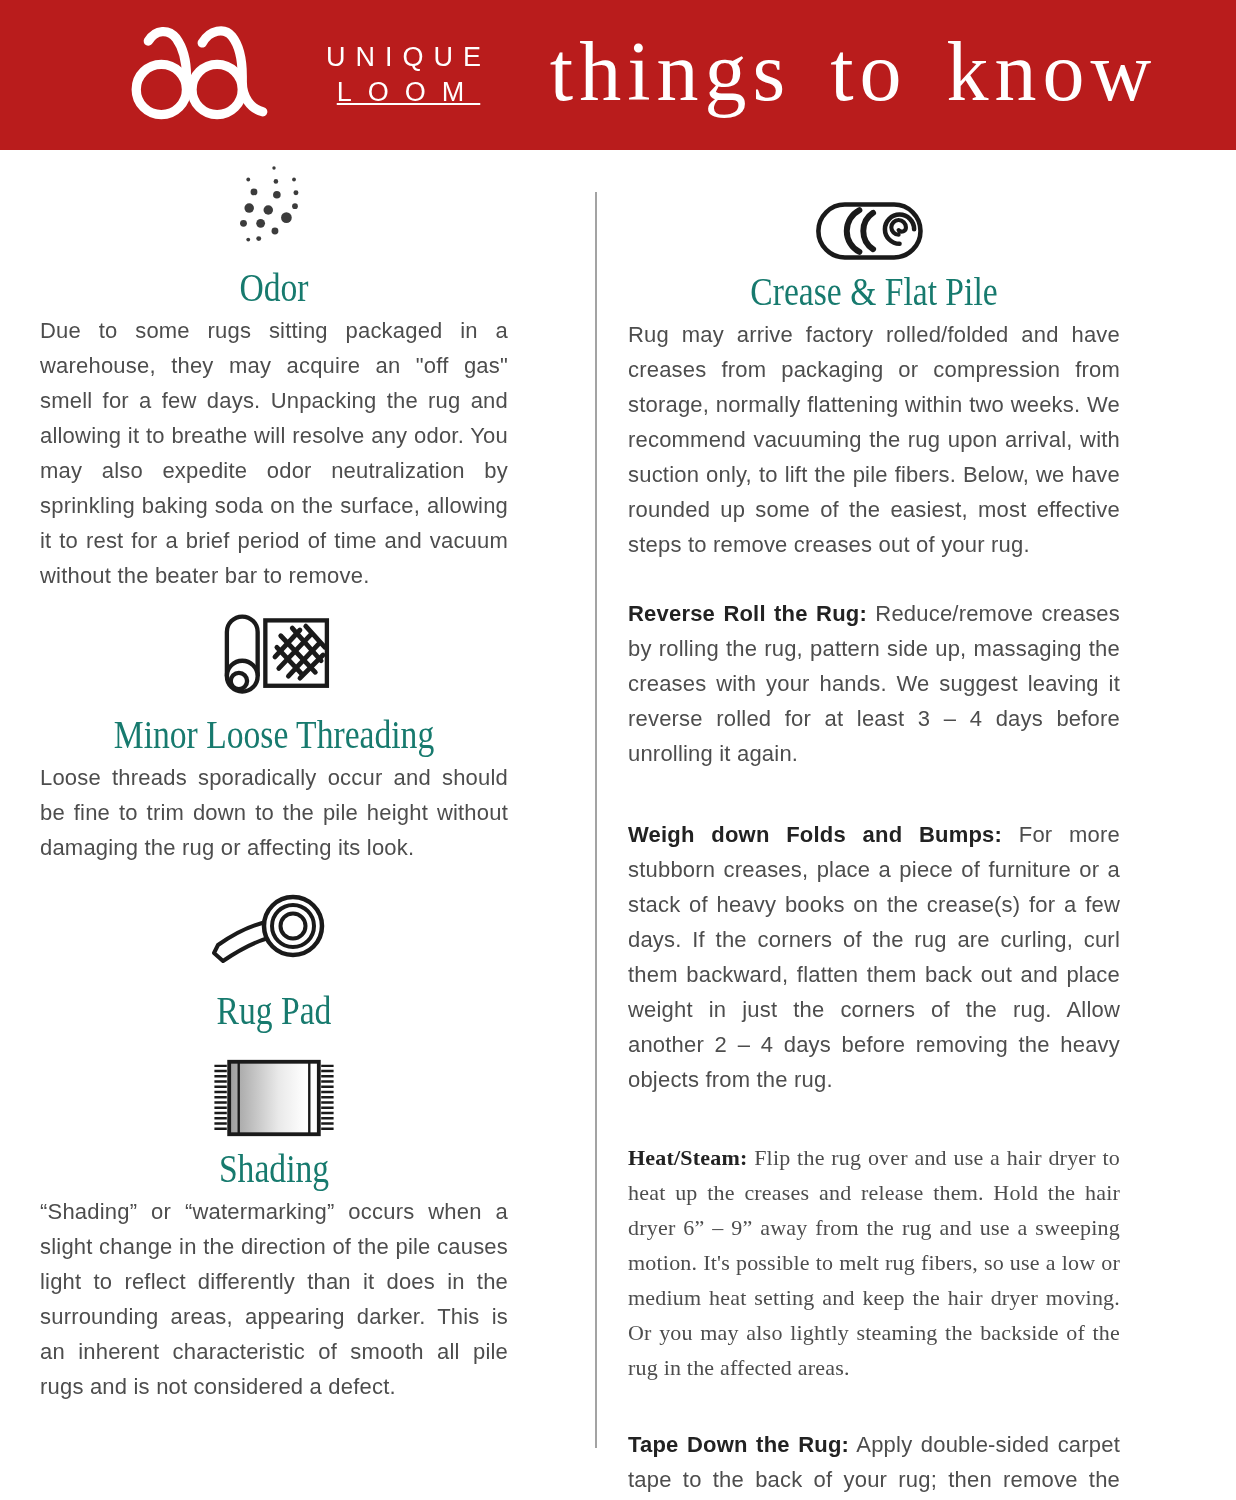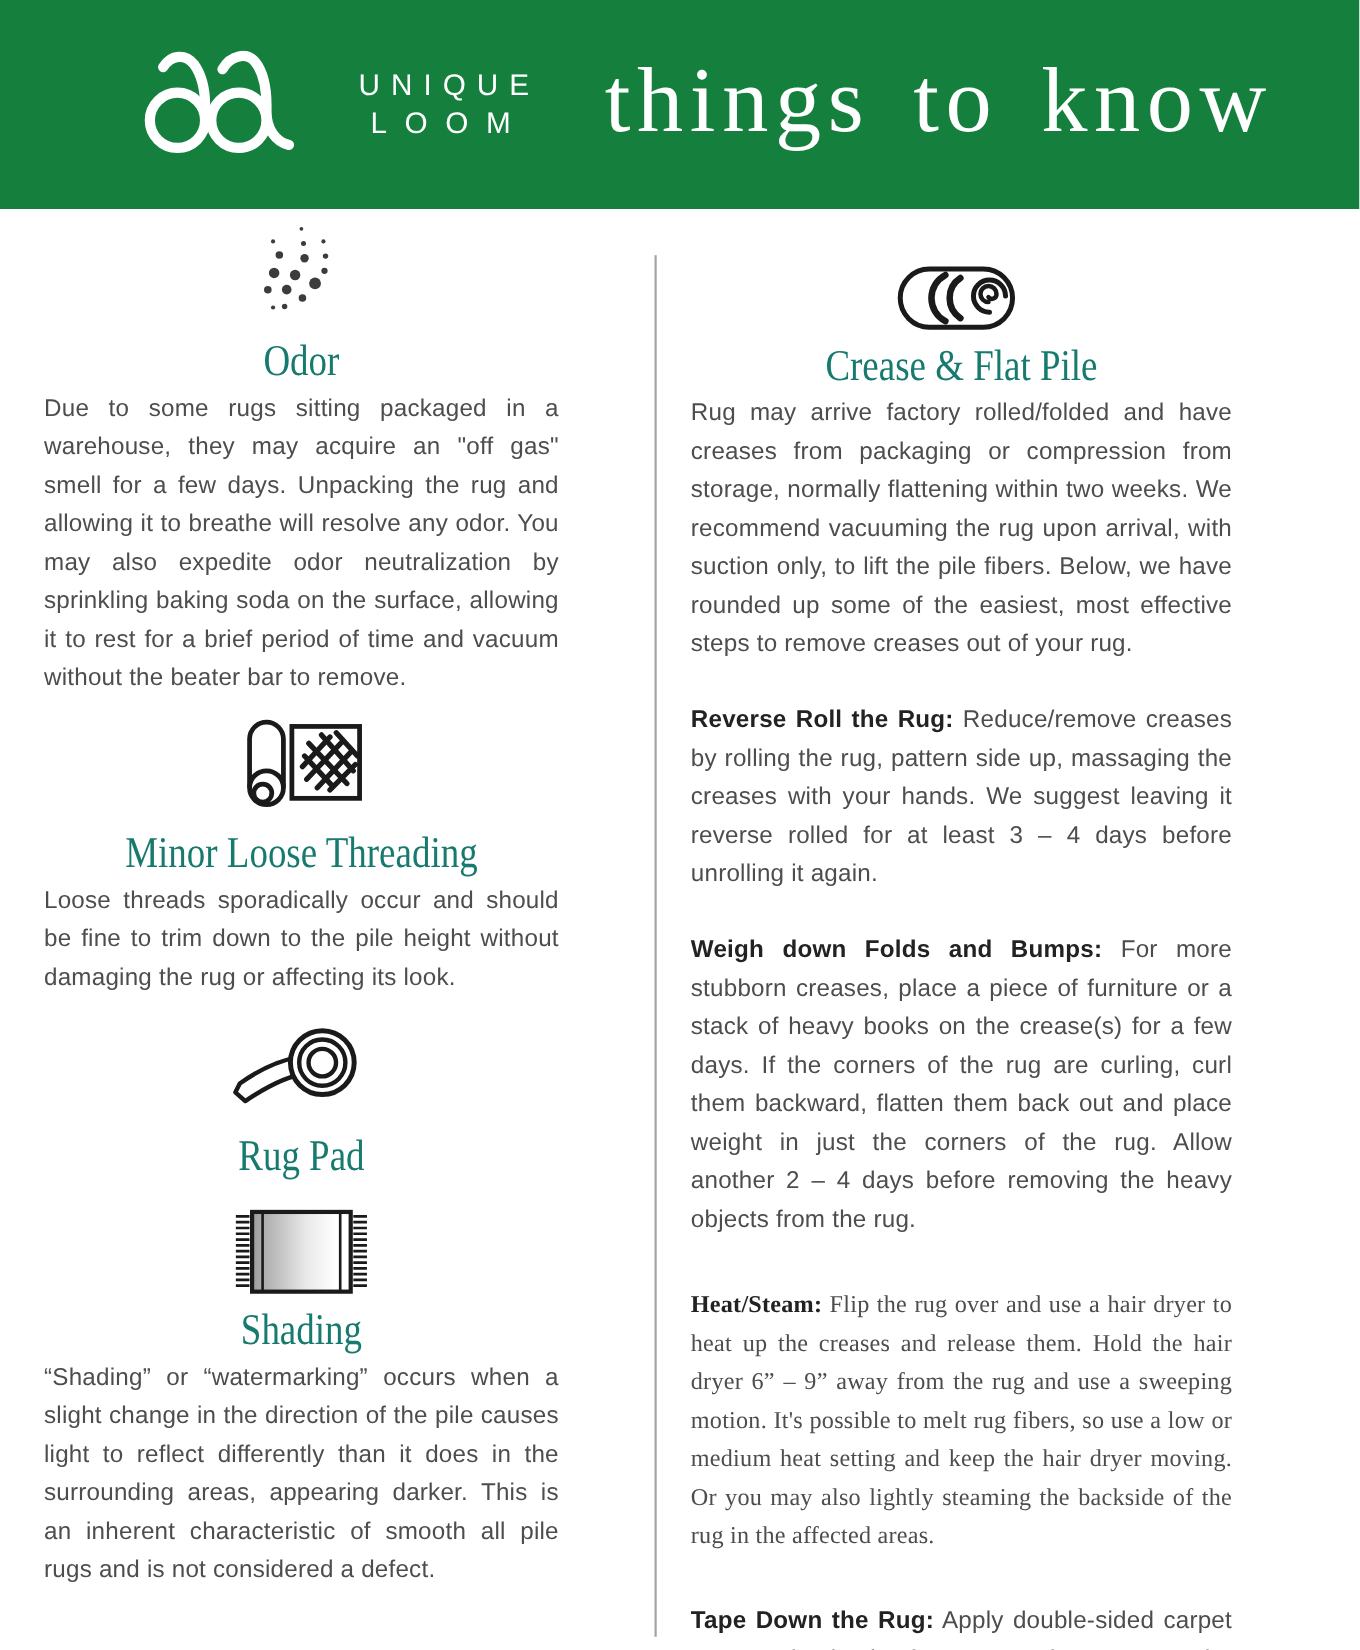--- a/index.html
+++ b/index.html
@@ -1,24 +1,24 @@
 <!DOCTYPE html>
 <html><head>
 <meta charset="utf-8">
 <style>
   html,body{margin:0;padding:0;background:#ffffff;}
   .page{width:1236px;height:1500px;background:#ffffff;overflow:hidden;position:relative;
         font-family:"Liberation Sans",sans-serif;}
   
-  .header{height:190px;background:#15803d;display:flex;align-items:center;justify-content:center;}
+  .header{height:150px;background:#b91c1c;display:flex;align-items:center;justify-content:center;}
   .brand{display:flex;align-items:center;margin-left:126px;}
   .logo svg{display:block;width:186px;height:98px;}
   .brand-text{color:#ffffff;margin-left:14px;font-size:27px;line-height:1.3;
               letter-spacing:10px;text-align:center;font-weight:400;}
-  .brand-text .line2{letter-spacing:16px;}
+  .brand-text .line2{letter-spacing:16px;text-decoration:underline;}
   .page-title{flex:1;text-align:center;color:#ffffff;font-family:"Liberation Serif",serif;
               font-size:84px;letter-spacing:6px;word-spacing:12px;padding-right:20px;margin-top:-8px;}
   
   .content{display:flex;align-items:flex-start;}
   .col-left{width:468px;margin-left:40px;}
   .divider{width:2px;height:1256px;background:#A3A3A3;margin-left:87px;margin-top:42px;}
   .col-right{width:492px;margin-left:31px;}
   .icon-wrap{text-align:center;}
   .icon-wrap svg{display:inline-block;vertical-align:top;}
   .sec-heading{margin:10px 0 0;text-align:center;font-family:"Liberation Serif",serif;
@@ -26,21 +26,21 @@
                transform:scaleX(0.84);}
   .body{margin:5px 0 0;text-align:justify;font-size:22px;line-height:35px;color:#4D4D4D;
         letter-spacing:0.2px;}
   .tip{margin-top:34px;}
   .tip b{color:#222222;font-weight:700;}
   
   .mt-odor{margin-top:12px;} .mt-thread{margin-top:12px;}
   .mt-pad{margin-top:22px;}  .mt-shade{margin-top:26px;}
   
   .mt-crease{margin-top:50px;}
-  .tip-1{} .tip-2{margin-top:34px;} .tip-3{margin-top:43px;font-family:Liberation Serif, serif;} .tip-4{margin-top:42px;}
+  .tip-1{} .tip-2{margin-top:46px;} .tip-3{margin-top:43px;font-family:Liberation Serif, serif;} .tip-4{margin-top:42px;}
 </style>
 </head>
 <body>
 
 <div class="page">
 
   <header class="header">
     <div class="brand">
       <span class="logo">
         <svg viewBox="0 0 200 105" fill="none" stroke="#ffffff" stroke-width="10" stroke-linecap="round">

